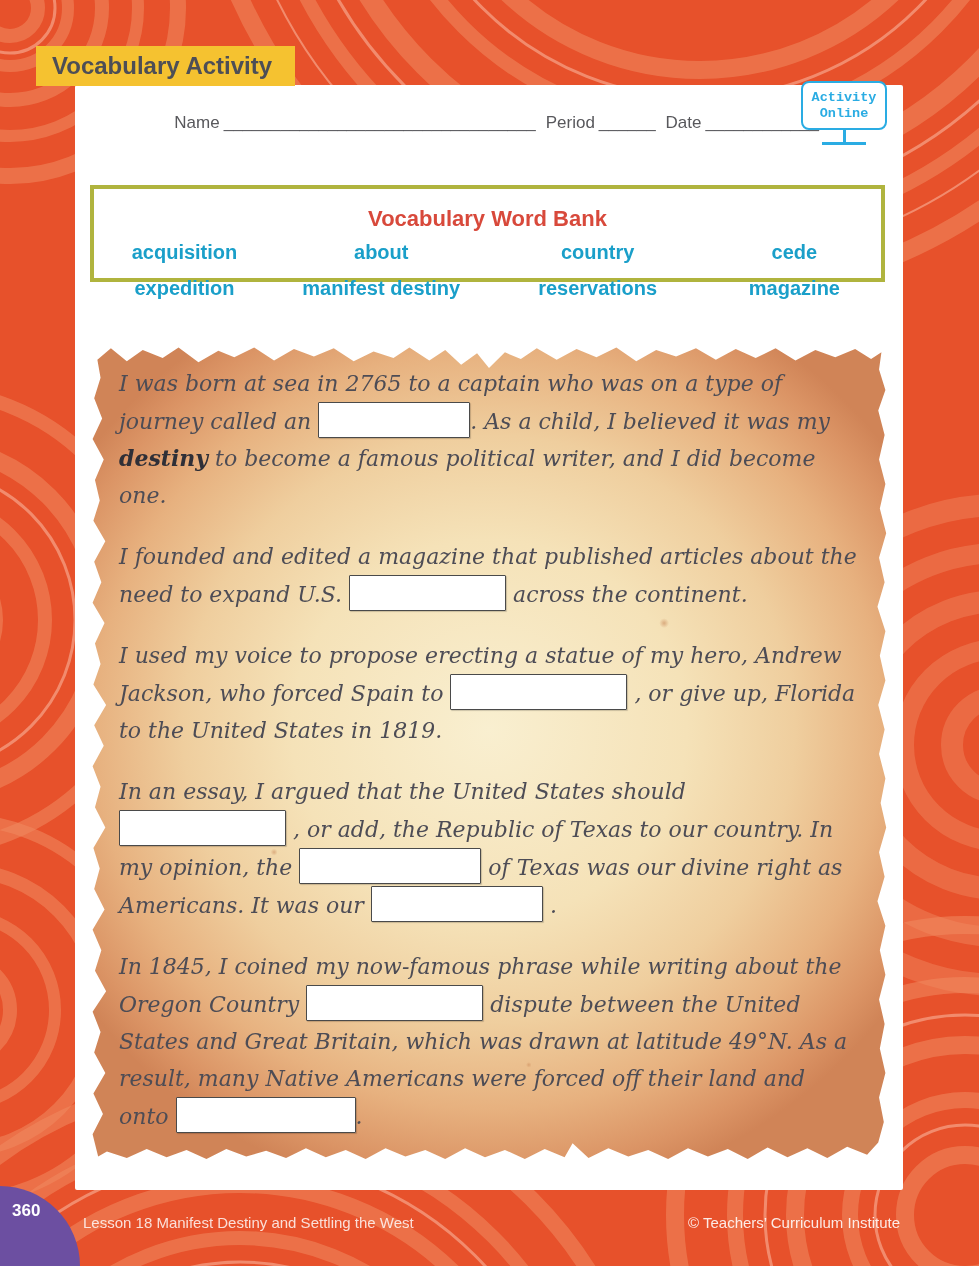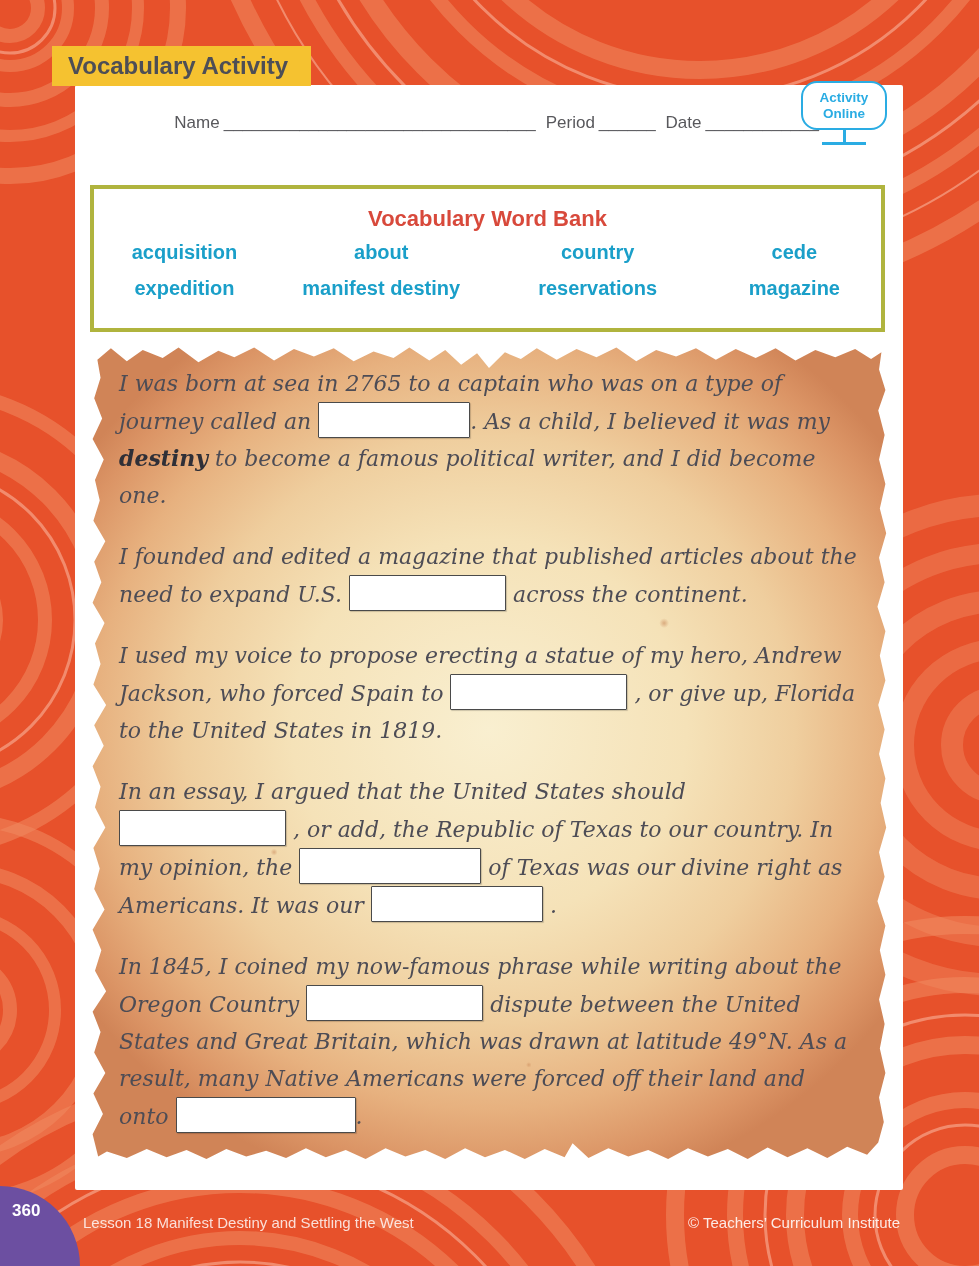--- a/index.html
+++ b/index.html
@@ -4,43 +4,43 @@
 <style>
   html,body{margin:0;padding:0;}
   body{font-family:"Liberation Sans",sans-serif;}
   .canvas{position:relative;width:979px;height:1266px;overflow:hidden;background:#E7512B;}
   .bg{position:absolute;left:0;top:0;width:979px;height:1266px;}
 
   
   .page{position:absolute;left:75px;top:85px;width:828px;height:1105px;background:#ffffff;border-radius:2px;}
 
   
-  .badge{position:absolute;left:52px;top:46px;width:259px;height:40px;background:#F5C230;
+  .badge{position:absolute;left:36px;top:46px;width:259px;height:40px;background:#F5C230;
          display:flex;align-items:center;padding-left:16px;box-sizing:border-box;}
   .badge span{font-size:24px;font-weight:bold;color:#4D4E56;letter-spacing:0;}
 
   
   .name-row{position:absolute;left:0;top:8px;width:100%;padding-left:71px;box-sizing:border-box;
             font-size:17px;color:#58585C;white-space:pre;}
   .name-row .lbl{margin-right:4px;}
   .name-row .rule{margin-right:10px;letter-spacing:0;}
 
   .instructions{position:absolute;left:15px;top:26px;width:650px;margin:0;
                 font-family:"DejaVu Serif","Liberation Serif",serif;
                 font-size:20.5px;line-height:33px;color:#3E3E42;}
 
   
   .activity-online{position:absolute;right:16px;top:-4px;width:86px;text-align:center;cursor:pointer;}
-  .ao-screen{border:2.5px solid #2AACE3;border-radius:16px;background:#fff;padding:7px 2px 6px 2px;}
+  .ao-screen{border:2.5px solid #2AACE3;border-radius:8px;background:#fff;padding:7px 2px 6px 2px;font-family:Liberation Mono, monospace;}
   .ao-screen div{color:#2AACE3;font-size:13.5px;line-height:16px;font-weight:bold;}
   .ao-stem{width:3px;height:12px;background:#2AACE3;margin:0 auto;}
   .ao-base{width:44px;height:3px;background:#2AACE3;margin:0 auto;}
 
   
-  .wordbank{position:absolute;left:15px;top:100px;width:795px;height:147px;box-sizing:border-box;
+  .wordbank{position:absolute;left:15px;top:100px;width:795px;height:97px;box-sizing:border-box;
             border:4px solid #B0B43E;background:#fff;}
   .wb-title{margin-top:17px;text-align:center;font-size:22px;font-weight:bold;color:#D8493B;}
   .wb-grid{display:grid;grid-template-columns:23% 27% 28% 22%;margin-top:9px;row-gap:13px;}
   .wb-grid span{text-align:center;font-size:20px;font-weight:bold;color:#1A9FC9;}
 
   
   .parchment{position:absolute;left:16px;top:260px;width:796px;height:818px;box-sizing:border-box;
     background:
       radial-gradient(circle 7px at 72% 34%, rgba(186,108,60,0.45), rgba(186,108,60,0) 70%),
       radial-gradient(circle 5px at 23% 62%, rgba(186,108,60,0.40), rgba(186,108,60,0) 70%),

